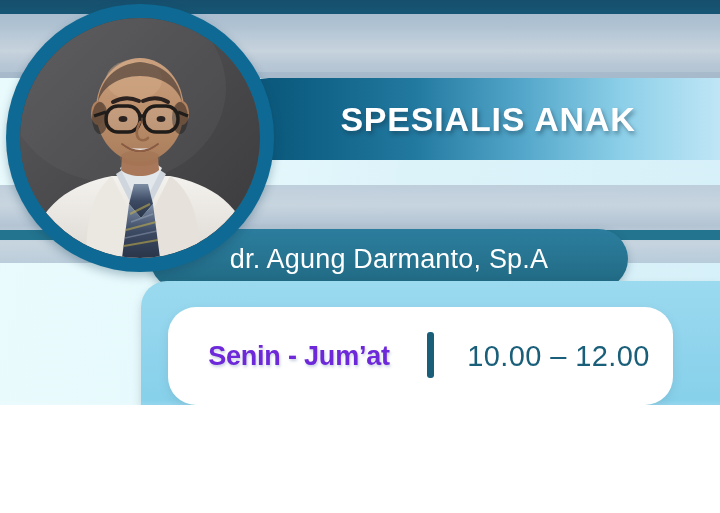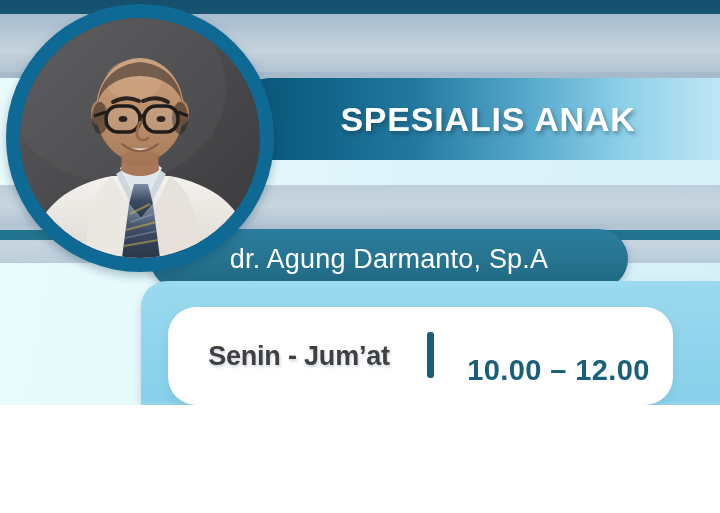--- a/index.html
+++ b/index.html
@@ -179,44 +179,44 @@
     display: flex;
     align-items: center;
   }
   .sched-days {
     position: absolute;
     left: 0; top: 0;
     width: 262px; height: 98px;
     display: flex;
     align-items: center;
     justify-content: center;
-    color: #404040;
+    color: #6d28d9;
     font-size: 27px;
     font-weight: bold;
     letter-spacing: -0.2px;
     text-shadow: 1px 2px 3px rgba(60,90,140,.28);
     white-space: nowrap;
   }
   .sched-divider {
     position: absolute;
     left: 259px; top: 25px;
     width: 7px; height: 46px;
     border-radius: 3px;
     background: #1a5f7a;
   }
   .sched-time {
     position: absolute;
-    left: 276px; top: 14px;
+    left: 276px; top: 0;
     width: 229px; height: 98px;
     display: flex;
     align-items: center;
     justify-content: center;
     color: #1a5f7a;
     font-size: 29px;
-    font-weight: bold;
+    font-weight: normal;
     letter-spacing: 0.4px;
     white-space: nowrap;
   }
 </style>
 </head>
 <body>
 
 <div id="stage">
 
   <div class="bg-pale"></div>

